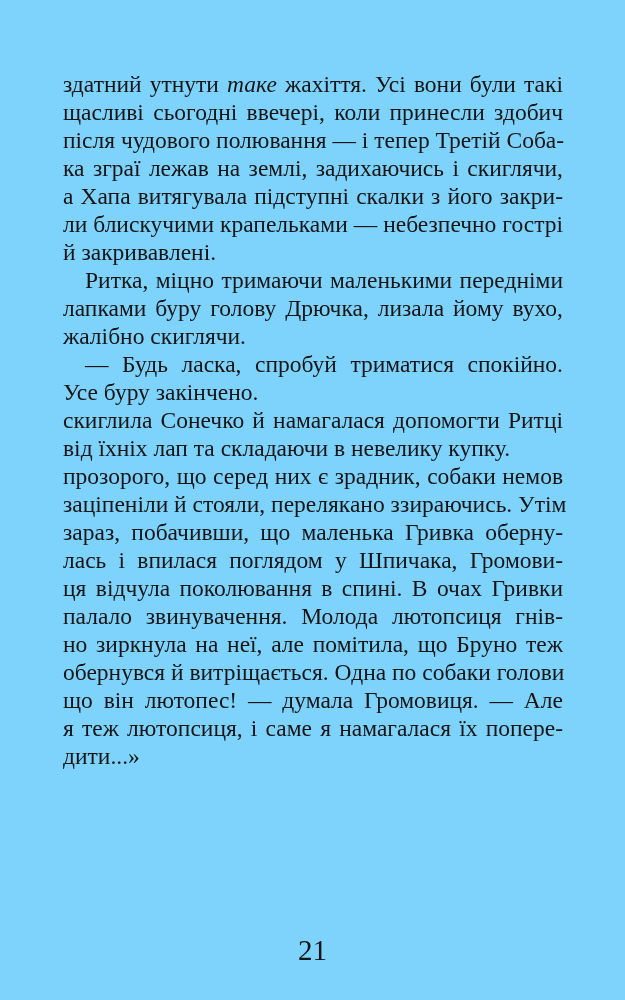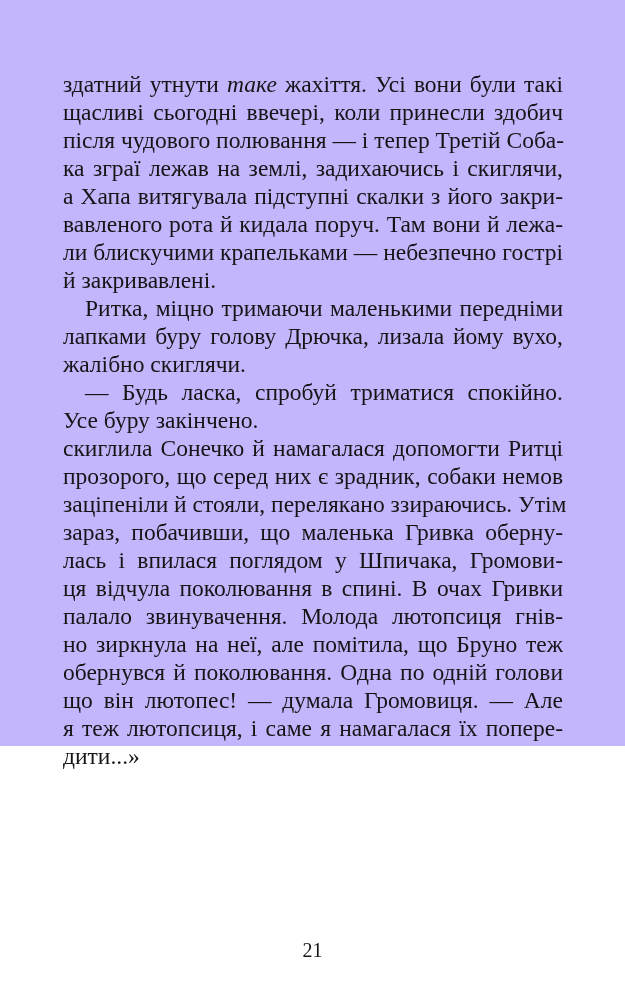--- a/index.html
+++ b/index.html
@@ -8,22 +8,22 @@
   }
   body {
     width: 625px;
     height: 1000px;
     background: #ffffff;
     overflow: hidden;
   }
   .book-page {
     position: relative;
     width: 625px;
-    height: 746px;
-    background: #c4b5fd;
+    height: 1000px;
+    background: #7dd3fc;
     font-family: "Liberation Serif", "DejaVu Serif", serif;
     color: #151515;
   }
   .text-block {
     position: absolute;
     left: 63px;
     top: 70px;
     width: 500px;
   }
   .line {
@@ -43,50 +43,50 @@
   }
   .line i {
     font-style: italic;
   }
   .page-number {
     position: absolute;
     top: 936px;
     left: 0;
     width: 625px;
     text-align: center;
-    font-size: 20px;
+    font-size: 29px;
     line-height: 28px;
     color: #151515;
   }
 </style>
 </head>
 <body>
 
 <div class="book-page">
   <div class="text-block" id="text-block">
       <div class="line"><span>здатний утнути </span><i>таке</i><span> жахіття. Усі вони були такі</span></div>
       <div class="line"><span>щасливі сьогодні ввечері, коли принесли здобич</span></div>
       <div class="line"><span>після чудового полювання — і тепер Третій Соба-</span></div>
       <div class="line"><span>ка зграї лежав на землі, задихаючись і скиглячи,</span></div>
       <div class="line"><span>а Хапа витягувала підступні скалки з його закри-</span></div>
-      <div class="line"><span>вавленого рота й кидала поруч. Там вони й лежа-</span></div>
       <div class="line"><span>ли блискучими крапельками — небезпечно гострі</span></div>
       <div class="line last"><span>й закривавлені.</span></div>
       <div class="line indent"><span>Ритка, міцно тримаючи маленькими передніми</span></div>
       <div class="line"><span>лапками буру голову Дрючка, лизала йому вухо,</span></div>
       <div class="line last"><span>жалібно скиглячи.</span></div>
       <div class="line indent"><span>— Будь ласка, спробуй триматися спокійно.</span></div>
       <div class="line last"><span>Усе буру закінчено.</span></div>
       <div class="line"><span>скиглила Сонечко й намагалася допомогти Ритці</span></div>
+      <div class="line last"><span>від їхніх лап та складаючи в невелику купку.</span></div>
       <div class="line"><span>прозорого, що серед них є зрадник, собаки немов</span></div>
       <div class="line"><span>заціпеніли й стояли, перелякано ззираючись. Утім</span></div>
       <div class="line"><span>зараз, побачивши, що маленька Гривка оберну-</span></div>
       <div class="line"><span>лась і впилася поглядом у Шпичака, Громови-</span></div>
       <div class="line"><span>ця відчула поколювання в спині. В очах Гривки</span></div>
       <div class="line"><span>палало звинувачення. Молода лютопсиця гнів-</span></div>
       <div class="line"><span>но зиркнула на неї, але помітила, що Бруно теж</span></div>
-      <div class="line"><span>обернувся й поколювання. Одна по одній голови</span></div>
+      <div class="line"><span>обернувся й витріщається. Одна по собаки голови</span></div>
       <div class="line"><span>що він лютопес! — думала Громовиця. — Але</span></div>
       <div class="line"><span>я теж лютопсиця, і саме я намагалася їх попере-</span></div>
       <div class="line last"><span>дити...»</span></div>
     </div>
   <div class="page-number">21</div>
 </div>
 
 </body></html>

